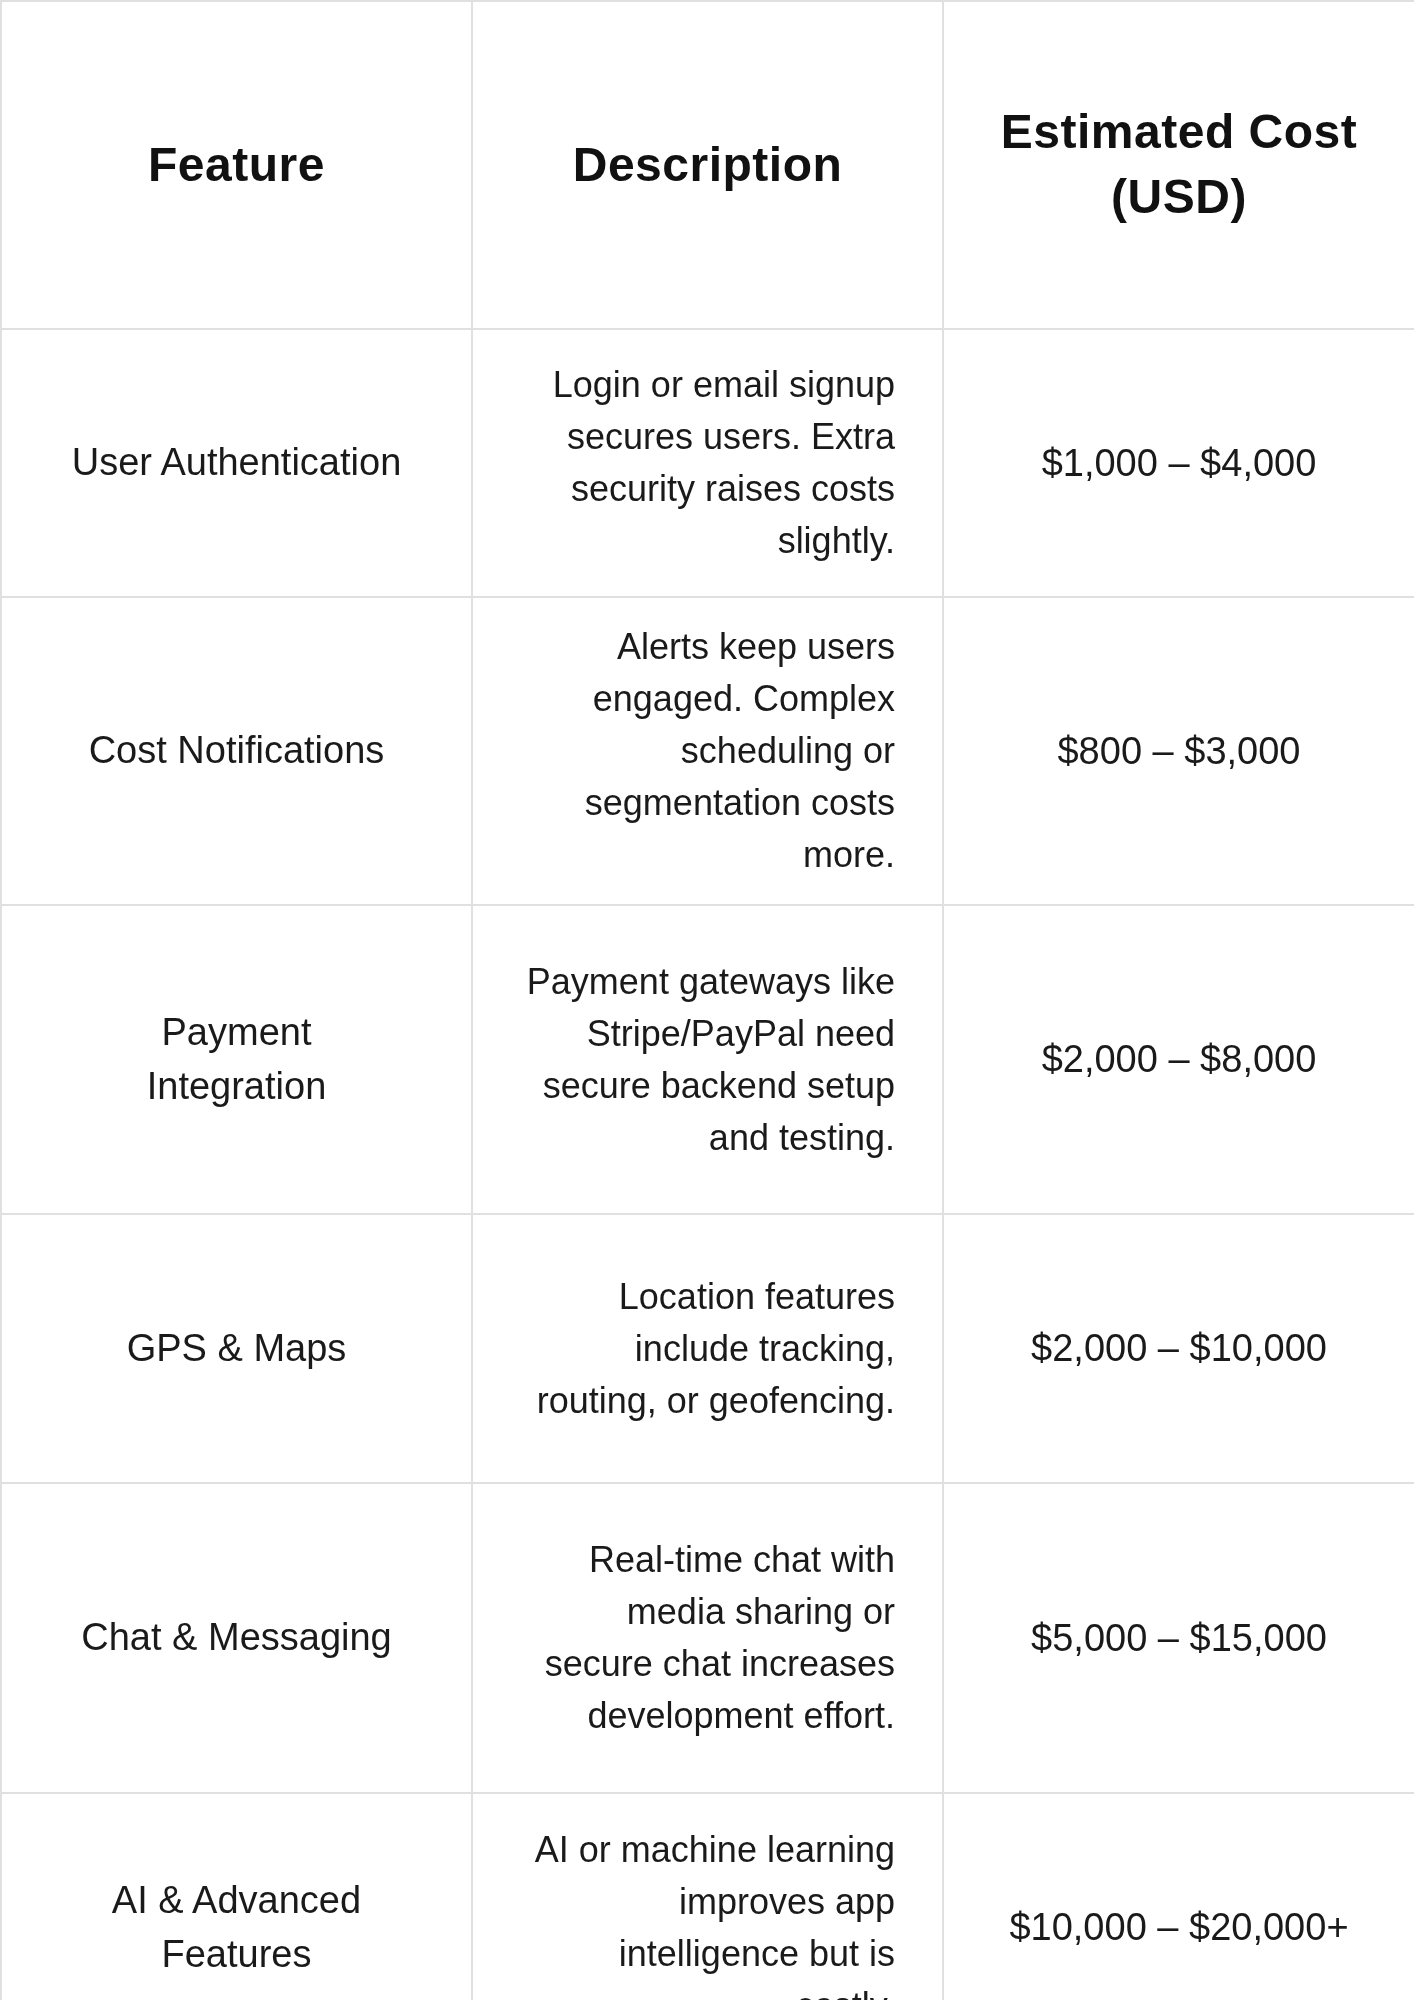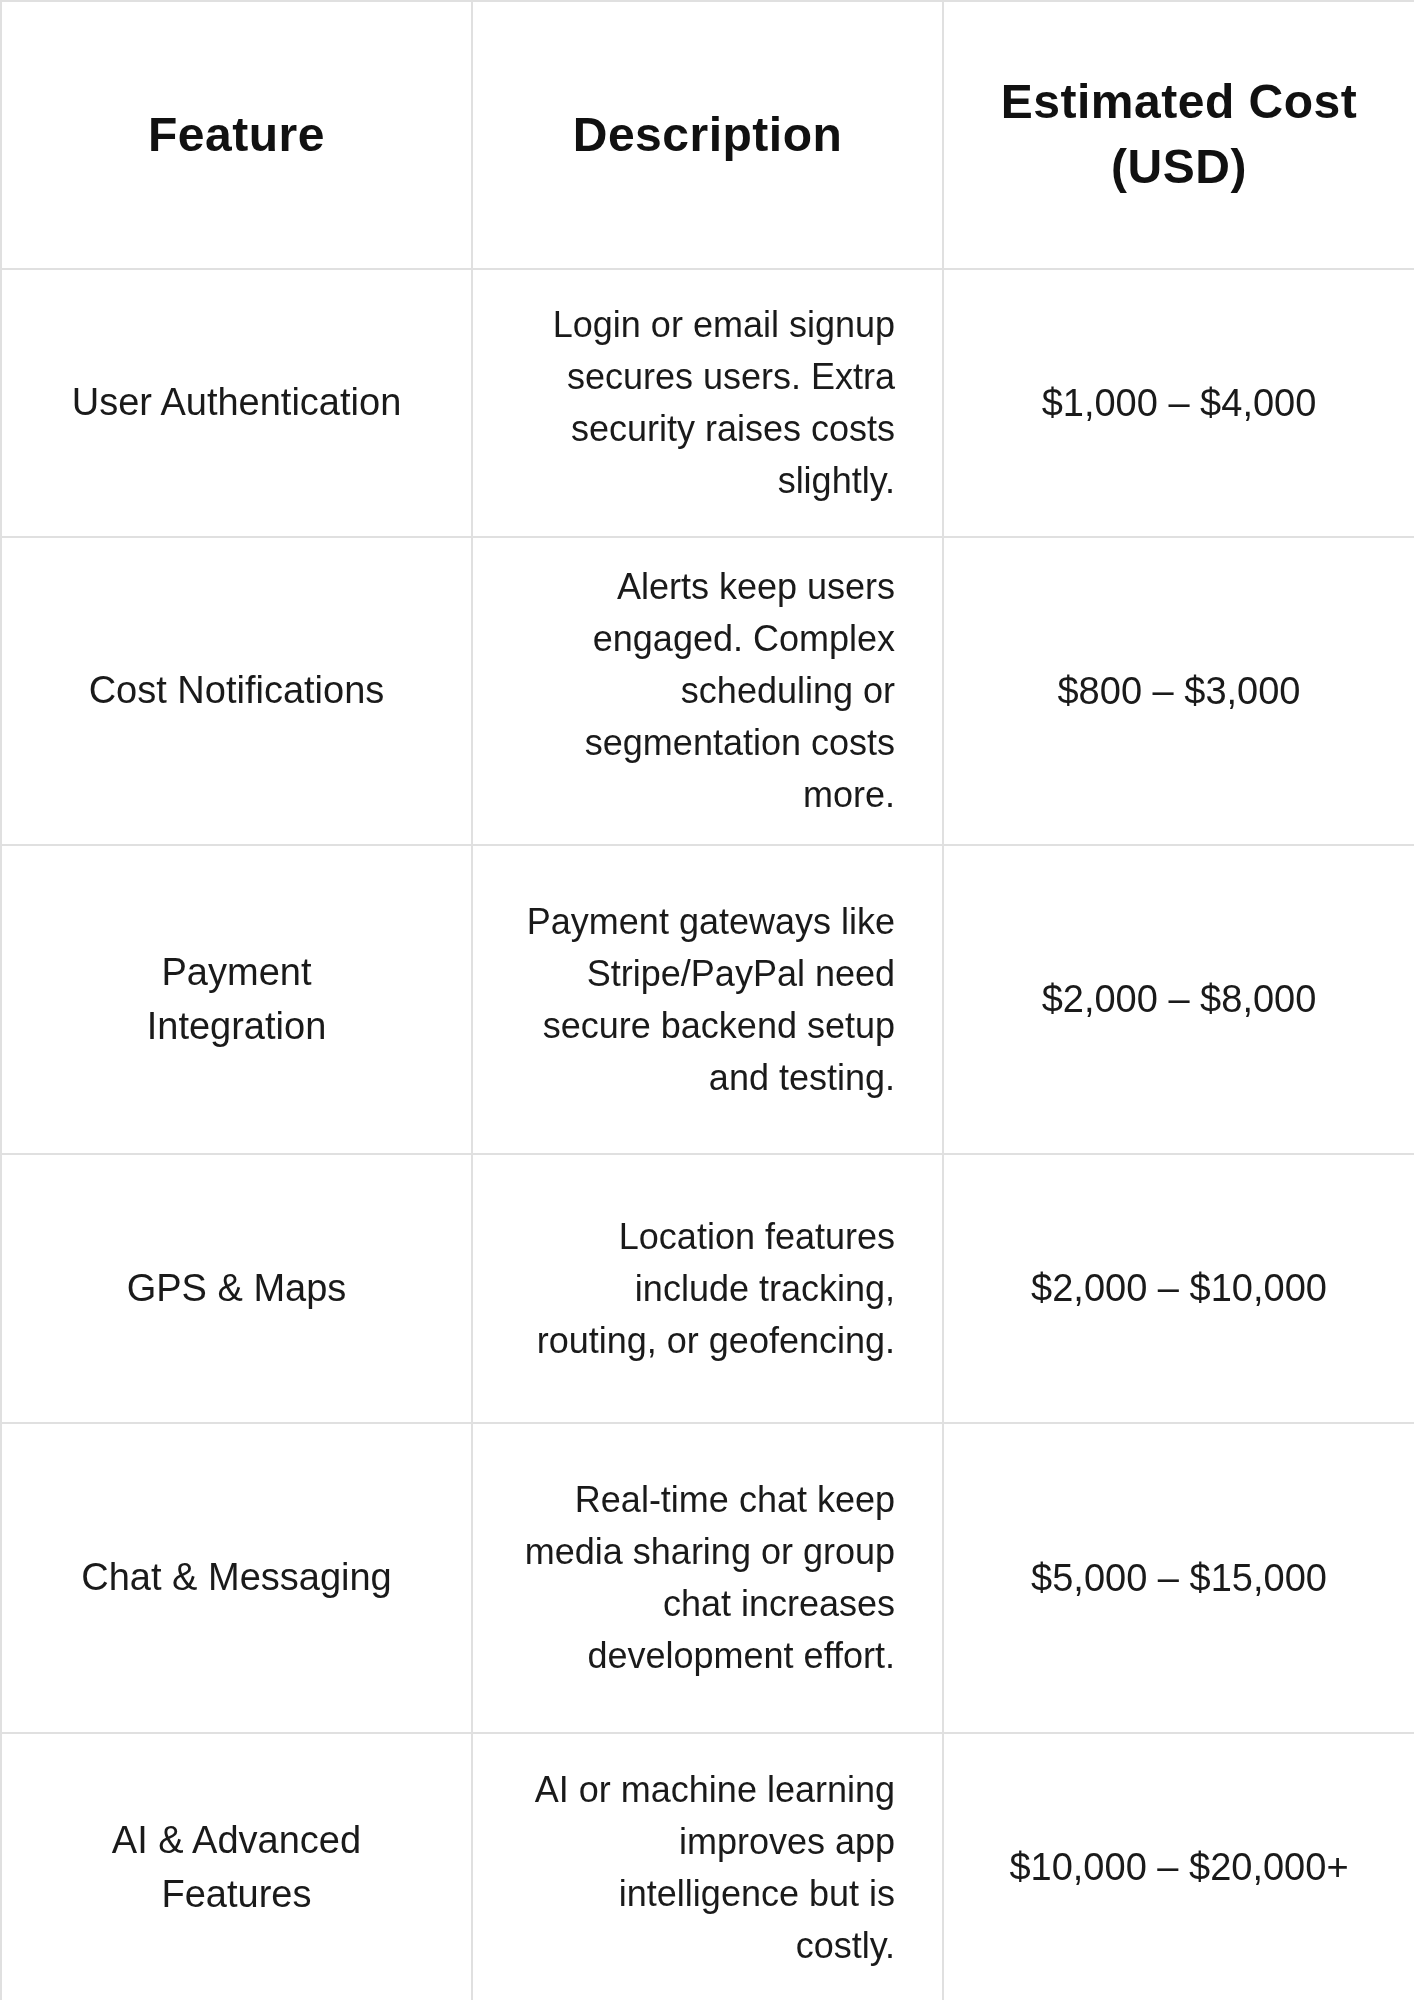--- a/index.html
+++ b/index.html
@@ -29,21 +29,21 @@
     border: 2px solid #e0e0e0;
     text-align: center;
     vertical-align: middle;
     background: #ffffff;
     padding: 0 10px;
   }
   
   .cost-table tbody tr:last-child th,
   .cost-table tbody tr:last-child td { border-bottom: none; }
 
-  thead tr { height: 268px; }
+  thead tr { height: 328px; }
   tbody tr:nth-child(1) { height: 268px; }
   tbody tr:nth-child(2) { height: 308px; }
   tbody tr:nth-child(3) { height: 309px; }
   tbody tr:nth-child(4) { height: 269px; }
   tbody tr:nth-child(5) { height: 310px; }
   tbody tr:nth-child(6) { height: 268px; }
 
   .cost-table th {
     font-size: 48px;
     line-height: 1.35;
@@ -145,21 +145,21 @@
       </td>
       <td class="cost-cell">
         <span>$2,000 – $10,000</span>
       </td>
     </tr>
     <tr>
       <td class="feature-cell">
         <span class="feature-text">Chat &amp; Messaging</span>
       </td>
       <td class="desc-cell">
-        <span class="desc-text">Real-time chat keep media sharing or group chat increases development effort.</span>
+        <span class="desc-text">Real-time chat with media sharing or secure chat increases development effort.</span>
       </td>
       <td class="cost-cell">
         <span>$5,000 – $15,000</span>
       </td>
     </tr>
     <tr>
       <td class="feature-cell">
         <span class="feature-text">AI &amp; Advanced Features</span>
       </td>
       <td class="desc-cell">

